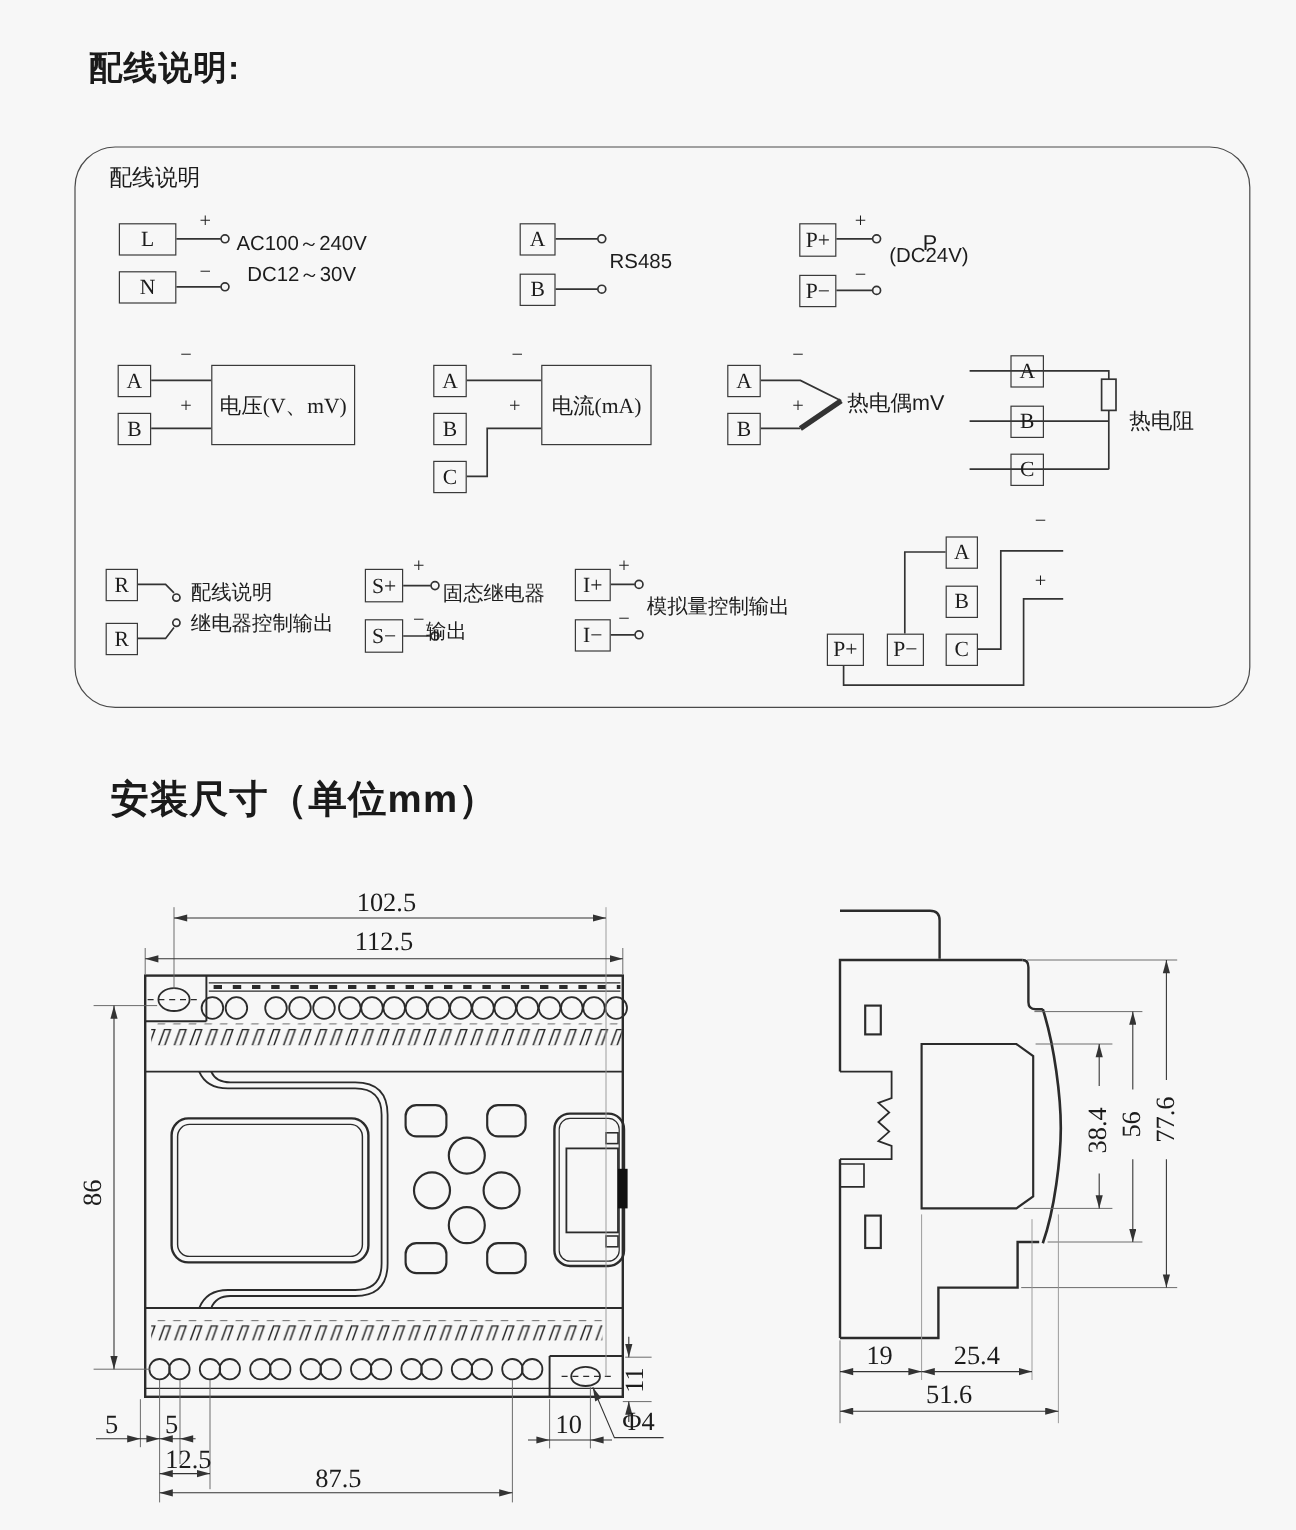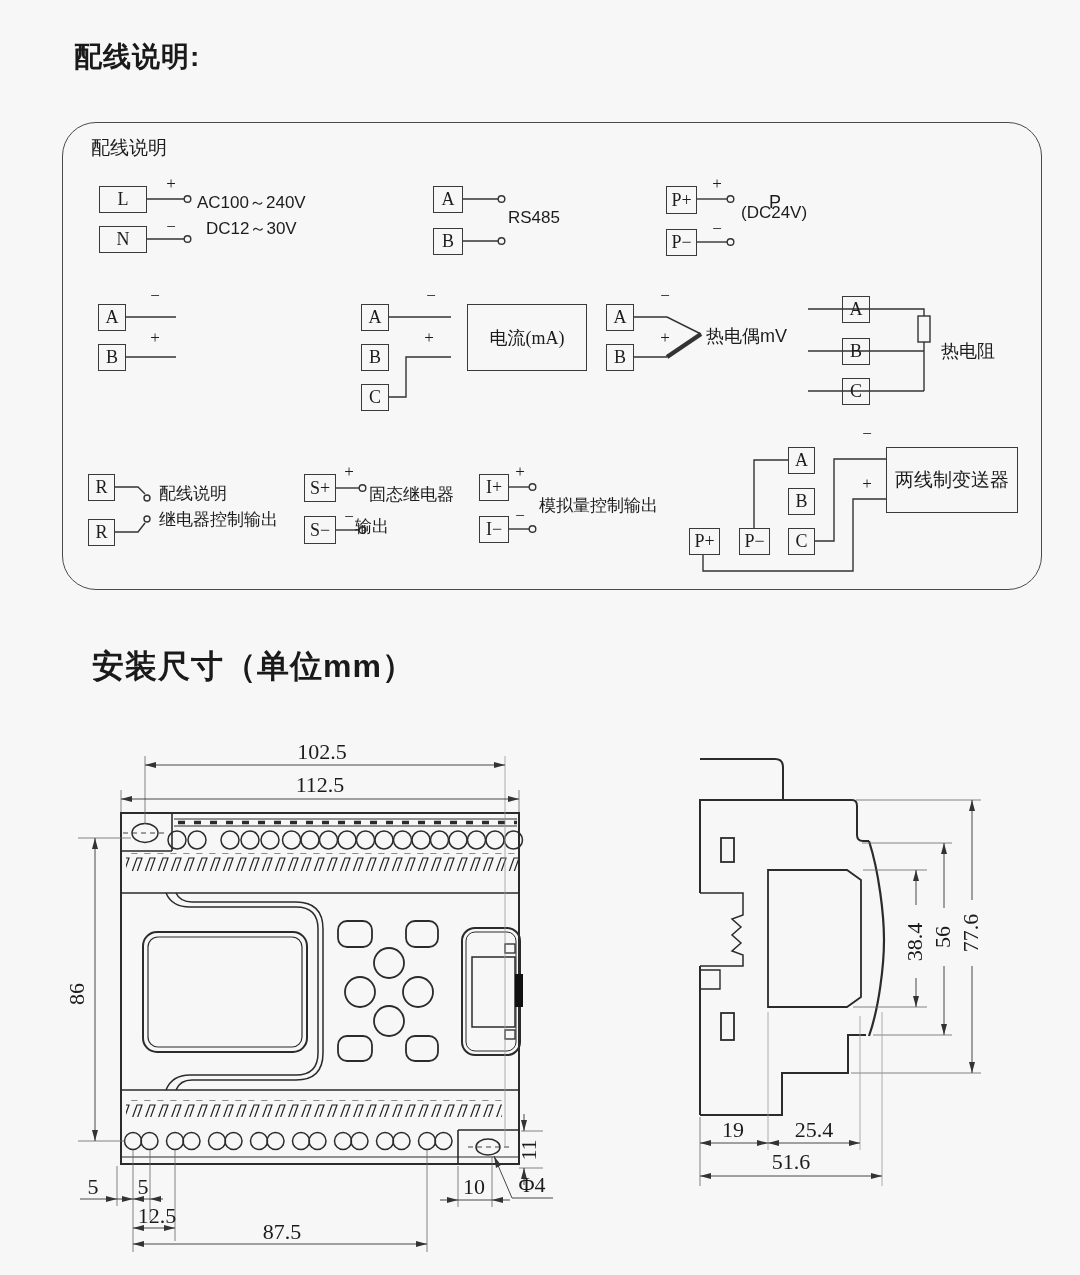--- a/index.html
+++ b/index.html
@@ -104,27 +104,28 @@
   <div class="tb" style="left:603px;top:106px;width:31px;height:27px">P−</div>
   <span class="sg" style="left:644px;top:52px">+</span>
   <span class="sg" style="left:644px;top:97px">−</span>
   <div class="lb" style="left:706px;top:69px;font-size:18px">P</div>
   <div class="lb" style="left:678px;top:80px">(DC24V)</div>
 
   <div class="tb" style="left:35px;top:181px;width:28px;height:27px">A</div>
   <div class="tb" style="left:35px;top:221px;width:28px;height:27px">B</div>
   <span class="sg" style="left:82px;top:164px">−</span>
   <span class="sg" style="left:82px;top:206px">+</span>
+  <div class="bb" style="left:113px;top:181px;width:120px;height:67px">电压(V、mV)</div>
 
   <div class="tb" style="left:298px;top:181px;width:28px;height:27px">A</div>
   <div class="tb" style="left:298px;top:221px;width:28px;height:27px">B</div>
   <div class="tb" style="left:298px;top:261px;width:28px;height:27px">C</div>
   <span class="sg" style="left:358px;top:164px">−</span>
   <span class="sg" style="left:356px;top:206px">+</span>
-  <div class="bb" style="left:404px;top:181px;width:120px;height:67px">电流(mA)</div>
+  <div class="bb" style="left:388px;top:181px;width:92px;height:67px">电流(mA)</div>
 
   <div class="tb" style="left:543px;top:181px;width:28px;height:27px">A</div>
   <div class="tb" style="left:543px;top:221px;width:28px;height:27px">B</div>
   <span class="sg" style="left:592px;top:164px">−</span>
   <span class="sg" style="left:592px;top:206px">+</span>
   <div class="lb" style="left:643px;top:201px;font-size:18px">热电偶mV</div>
 
   <div class="tb" style="left:779px;top:173px;width:28px;height:27px">A</div>
   <div class="tb" style="left:779px;top:215px;width:28px;height:27px">B</div>
   <div class="tb" style="left:779px;top:255px;width:28px;height:27px">C</div>
@@ -148,21 +149,20 @@
   <span class="sg" style="left:447px;top:384px">−</span>
   <div class="lb" style="left:476px;top:371px">模拟量控制输出</div>
 
   <div class="tb" style="left:725px;top:324px;width:27px;height:27px">A</div>
   <div class="tb" style="left:725px;top:365px;width:27px;height:27px">B</div>
   <div class="tb" style="left:725px;top:405px;width:27px;height:27px">C</div>
   <div class="tb" style="left:626px;top:405px;width:31px;height:27px">P+</div>
   <div class="tb" style="left:676px;top:405px;width:31px;height:27px">P−</div>
   <span class="sg" style="left:794px;top:302px">−</span>
   <span class="sg" style="left:794px;top:352px">+</span>
-  <div class="bb" style="left:823px;top:324px;width:132px;height:66px;font-size:19px">两线制变送器</div>
 </div>
 
 <div class="abs" id="title2">安装尺寸（单位mm）</div>
 
 <svg id="dims" width="1080" height="585" viewBox="0 690 1080 585">
   <defs>
     <marker id="ma" markerUnits="userSpaceOnUse" markerWidth="12" markerHeight="8" refX="11" refY="3" orient="auto">
         <path d="M0,0 L11,3 L0,6 Z" fill="#333"></path>
       </marker>
     <marker id="ms" markerUnits="userSpaceOnUse" markerWidth="12" markerHeight="8" refX="0" refY="3" orient="auto">

